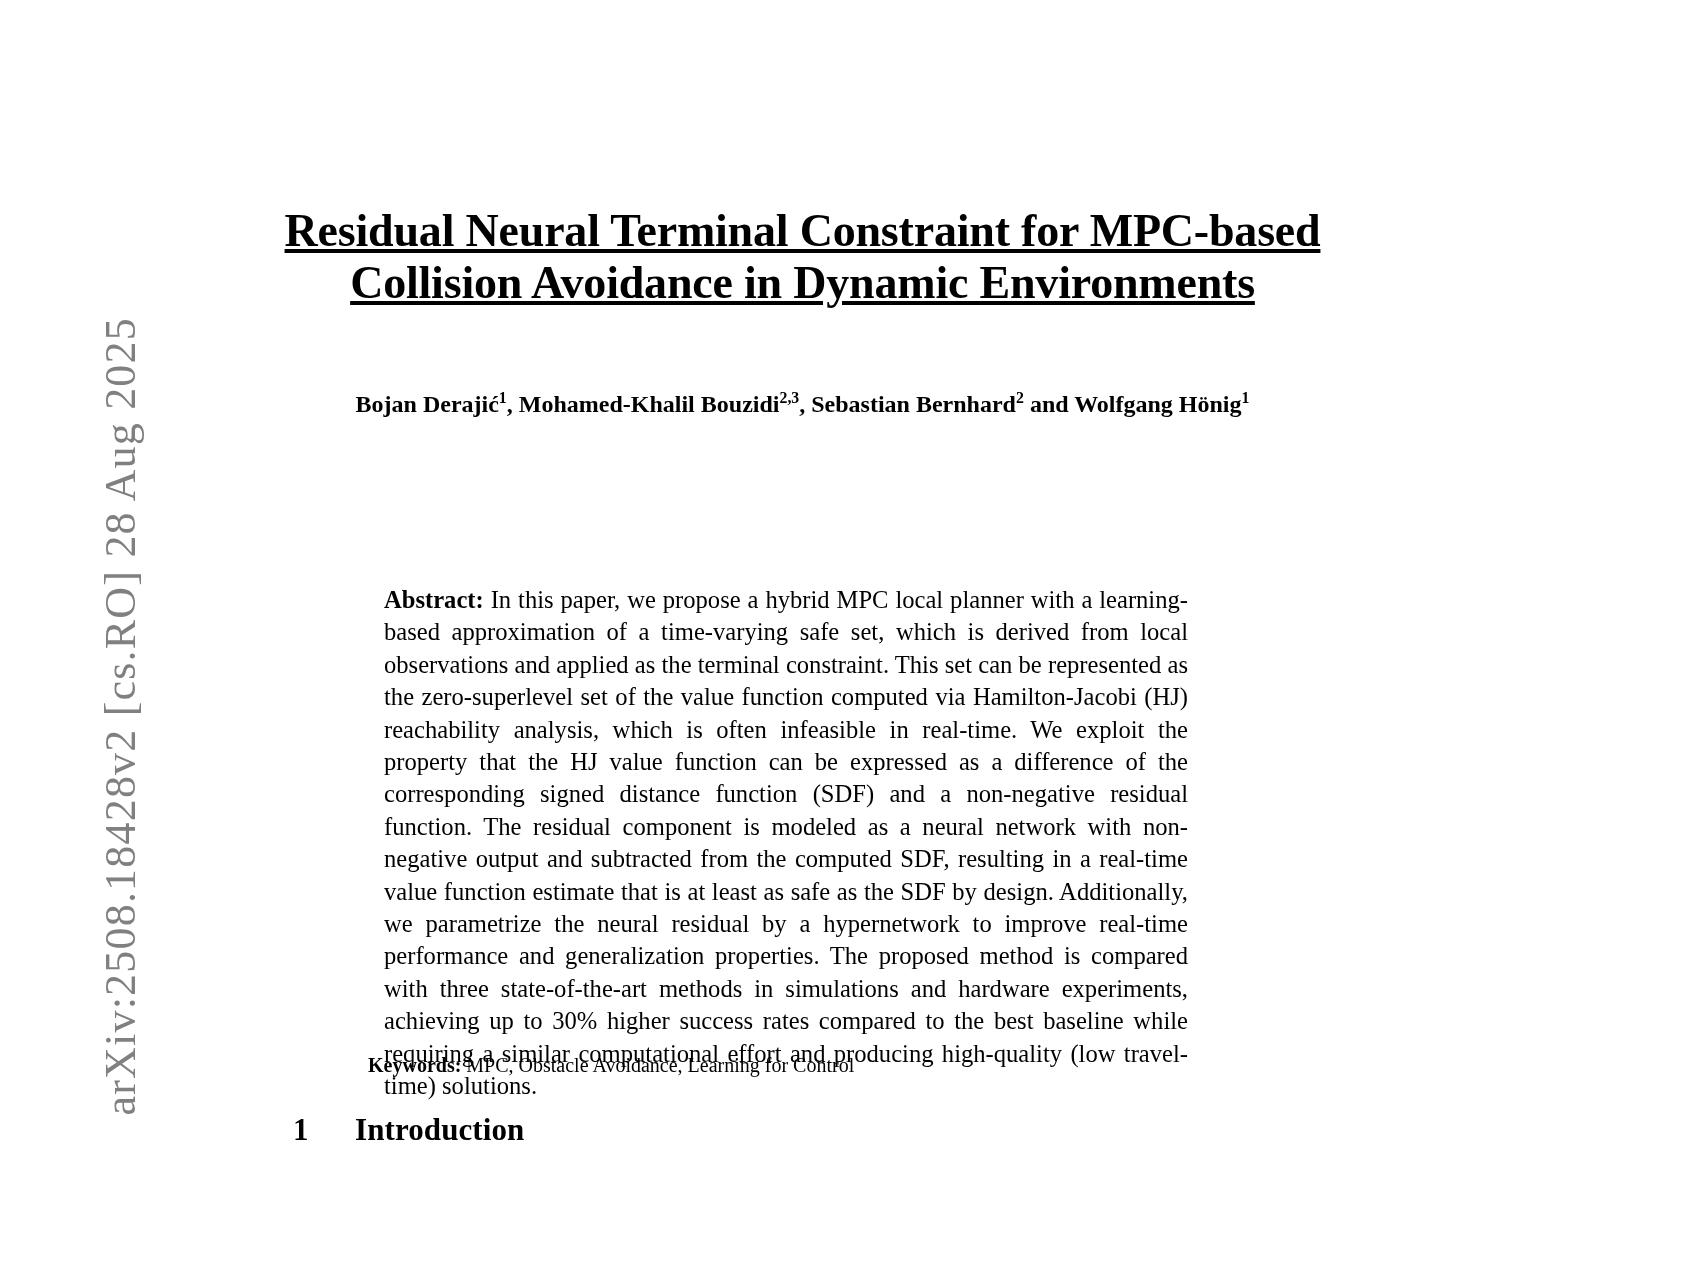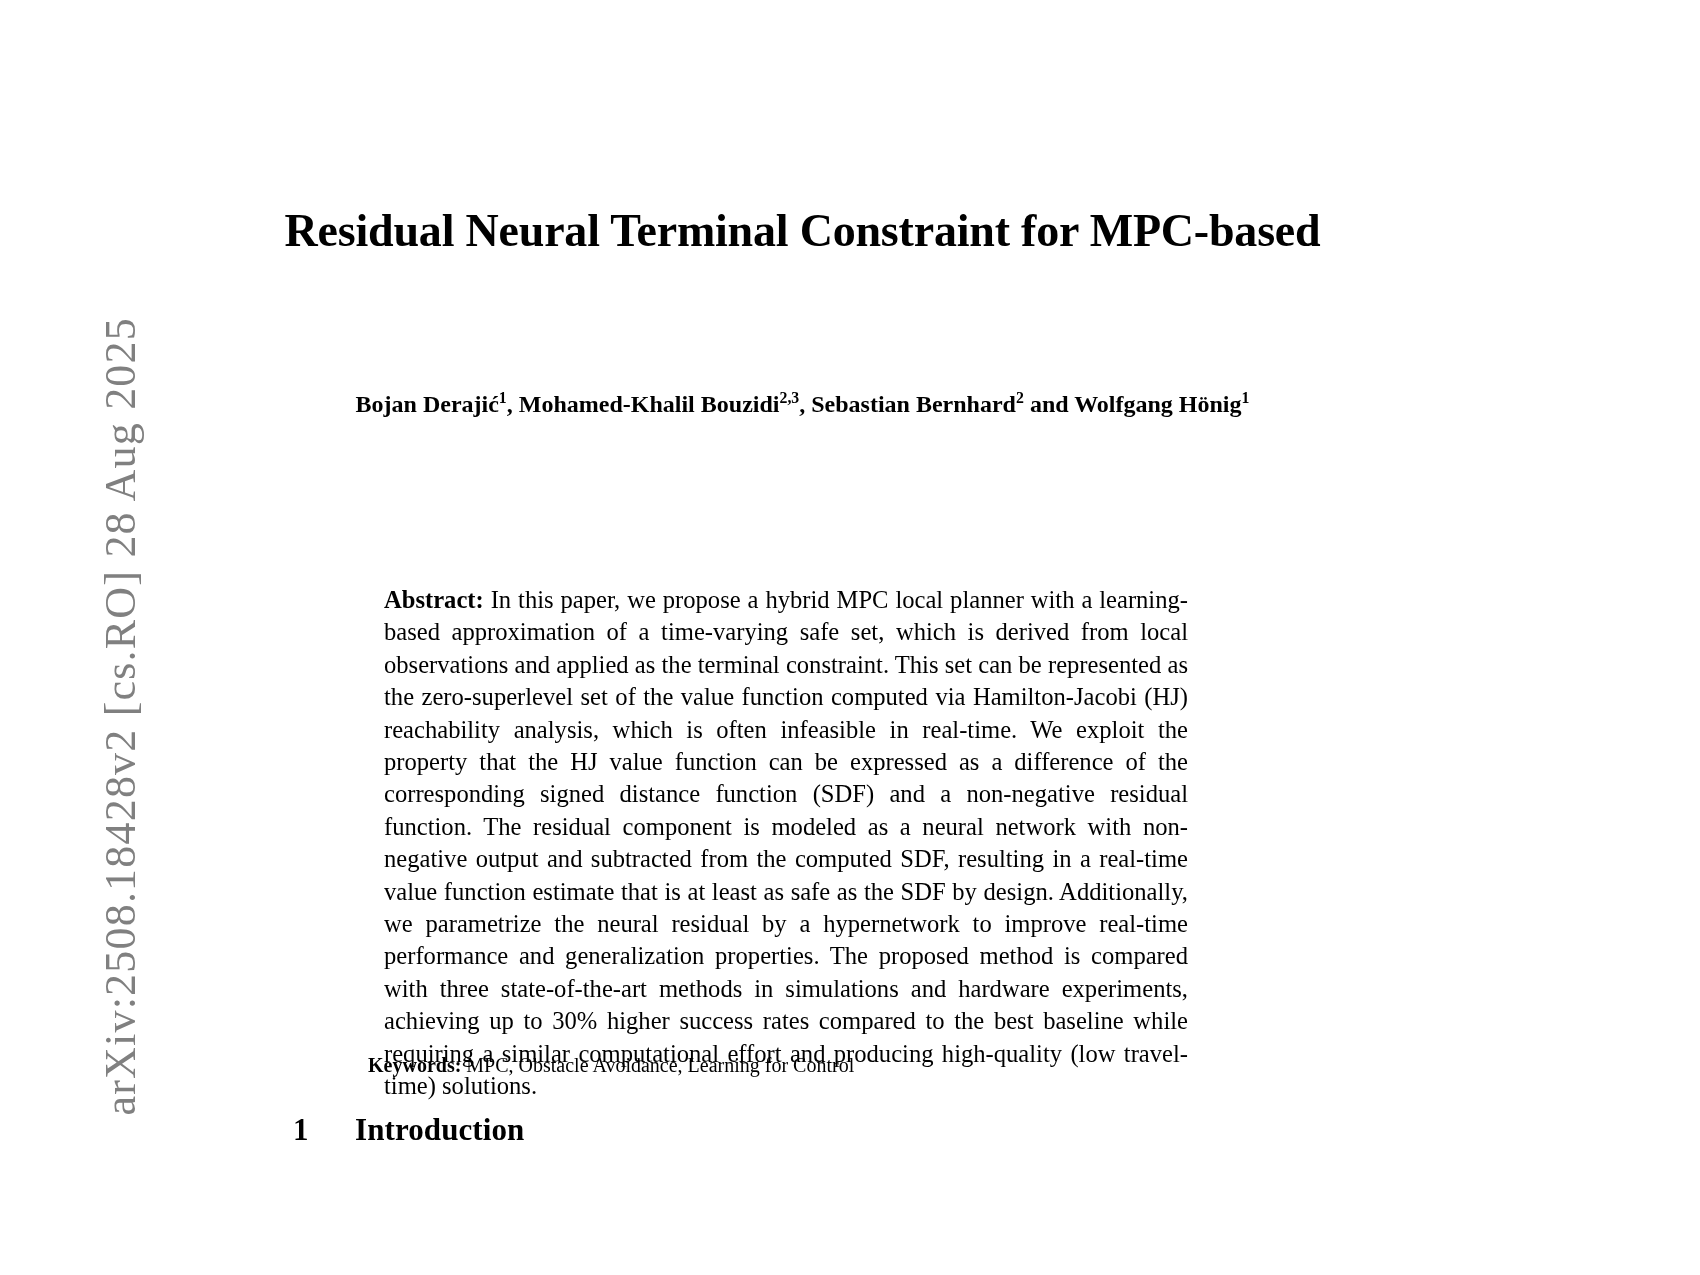--- a/index.html
+++ b/index.html
@@ -38,20 +38,21 @@
   #title {
     position: absolute;
     left: 255px;
     top: 205px;
     width: 1095px;
     text-align: center;
     font-size: 46px;
     font-weight: bold;
     line-height: 1.14;
     letter-spacing: -0.2px;
+    text-decoration: underline;
   }
   #title .tline { display: block; }
 
   
   #authors {
     position: absolute;
     left: 255px;
     top: 388px;
     width: 1095px;
     text-align: center;
@@ -114,20 +115,21 @@
 </style>
 </head>
 <body>
 
 <div id="page">
 
   <div id="arxiv-stamp" style="color: rgb(128, 128, 128);">arXiv:2508.18428v2  [cs.RO]  28 Aug 2025</div>
 
   <div id="title">
     <span class="tline">Residual Neural Terminal Constraint for MPC-based</span>
+    <span class="tline">Collision Avoidance in Dynamic Environments</span>
   </div>
 
   <div id="authors">Bojan Derajić<sup>1</sup>, Mohamed-Khalil Bouzidi<sup>2,3</sup>, Sebastian Bernhard<sup>2</sup> and Wolfgang Hönig<sup>1</sup></div>
 
   <div id="affiliations">
   </div>
 
   <div id="abstract-block">
     <p><span class="lbl">Abstract:</span> <span>In this paper, we propose a hybrid MPC local planner with a learning-based approximation of a time-varying safe set, which is derived from local observations and applied as the terminal constraint. This set can be represented as the zero-superlevel set of the value function computed via Hamilton-Jacobi (HJ) reachability analysis, which is often infeasible in real-time. We exploit the property that the HJ value function can be expressed as a difference of the corresponding signed distance function (SDF) and a non-negative residual function. The residual component is modeled as a neural network with non-negative output and subtracted from the computed SDF, resulting in a real-time value function estimate that is at least as safe as the SDF by design. Additionally, we parametrize the neural residual by a hypernetwork to improve real-time performance and generalization properties. The proposed method is compared with three state-of-the-art methods in simulations and hardware experiments, achieving up to 30% higher success rates compared to the best baseline while requiring a similar computational effort and producing high-quality (low travel-time) solutions.</span></p>
   </div>

